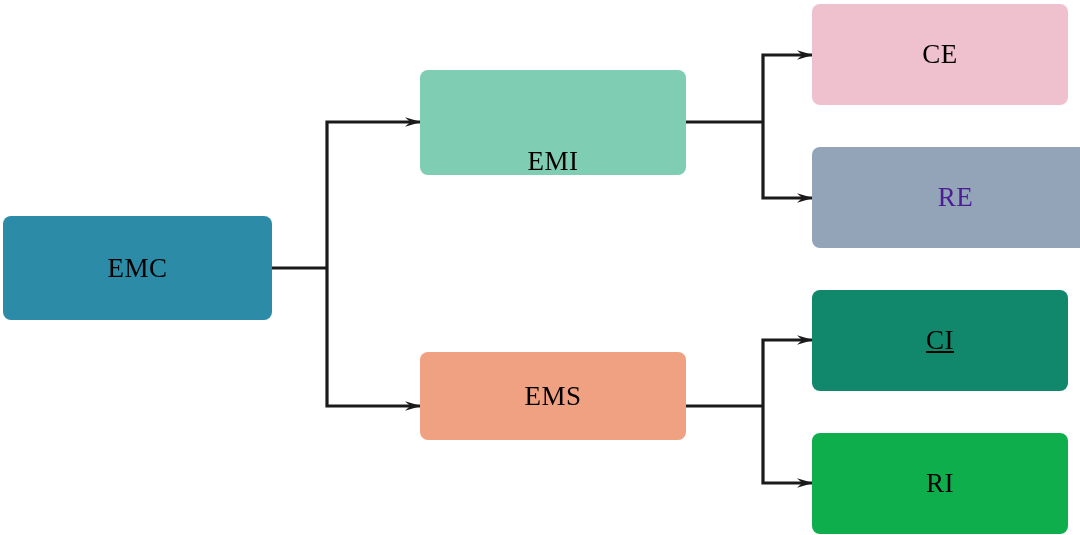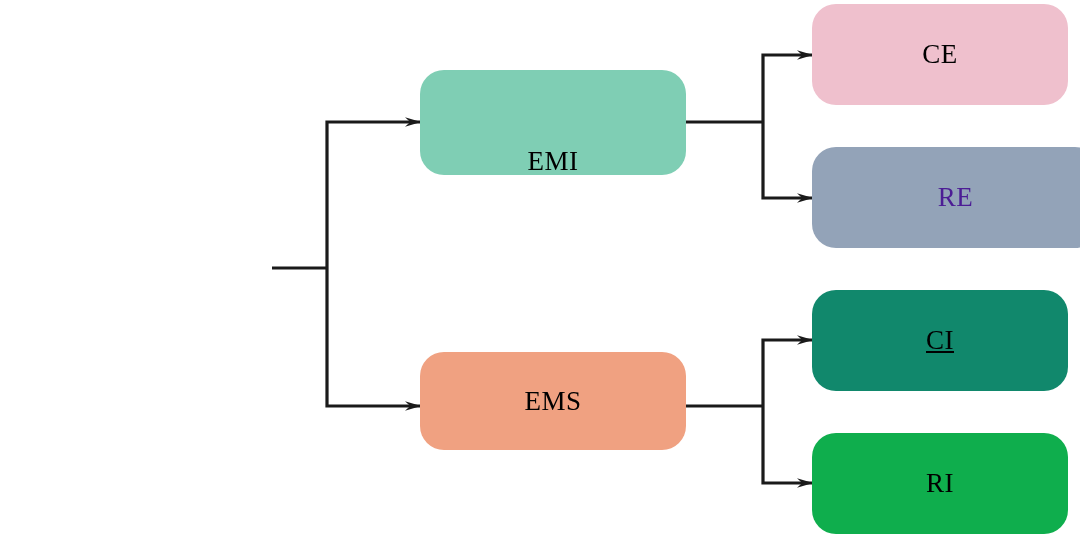--- a/index.html
+++ b/index.html
@@ -26,21 +26,21 @@
     top: 0;
     width: 1080px;
     height: 535px;
   }
   .node {
     position: absolute;
     box-sizing: border-box;
     display: flex;
     align-items: center;
     justify-content: center;
-    border-radius: 24px;
+    border-radius: 8px;
     color: #000000;
     font-size: 27px;
     letter-spacing: 0.5px;
     line-height: 1;
     user-select: none;
   }
   .node-label {
     display: block;
     pointer-events: none;
   }
@@ -75,24 +75,27 @@
 
     <g>
       <path d="M686,406 L763,406" stroke="#1A1A1A" stroke-width="3.2" fill="none"></path>
       <path d="M763,406 L763,340 L812,340" stroke="#1A1A1A" stroke-width="3.2" fill="none" marker-end="url(#arrowhead)"></path>
     </g>
     <g>
       <path d="M763,406 L763,483 L812,483" stroke="#1A1A1A" stroke-width="3.2" fill="none" marker-end="url(#arrowhead)"></path>
     </g>
   </svg>
 
+  <div class="node" style="left: 3px; top: 216px; width: 269px; height: 104px; background: rgb(44, 140, 168); color: rgb(0, 0, 0);">
+    <span class="node-label">EMC</span>
+  </div>
   <div class="node" style="left: 420px; top: 70px; width: 266px; height: 105px; background: rgb(127, 206, 180); color: rgb(0, 0, 0); align-items: flex-end;">
     <span class="node-label">EMI</span>
   </div>
-  <div class="node" style="left: 420px; top: 352px; width: 266px; height: 98px; background: rgb(240, 161, 129); color: rgb(0, 0, 0);">
+  <div class="node" style="left: 420px; top: 352px; width: 266px; height: 88px; background: rgb(240, 161, 129); color: rgb(0, 0, 0);">
     <span class="node-label">EMS</span>
   </div>
   <div class="node" style="left: 812px; top: 4px; width: 256px; height: 101px; background: rgb(239, 192, 205); color: rgb(0, 0, 0);">
     <span class="node-label">CE</span>
   </div>
   <div class="node" style="left: 812px; top: 147px; width: 287px; height: 101px; background: rgb(147, 163, 184); color: #4c1d95;">
     <span class="node-label">RE</span>
   </div>
   <div class="node" style="left: 812px; top: 290px; width: 256px; height: 101px; background: rgb(17, 136, 108); color: rgb(0, 0, 0); text-decoration: underline;">
     <span class="node-label">CI</span>

